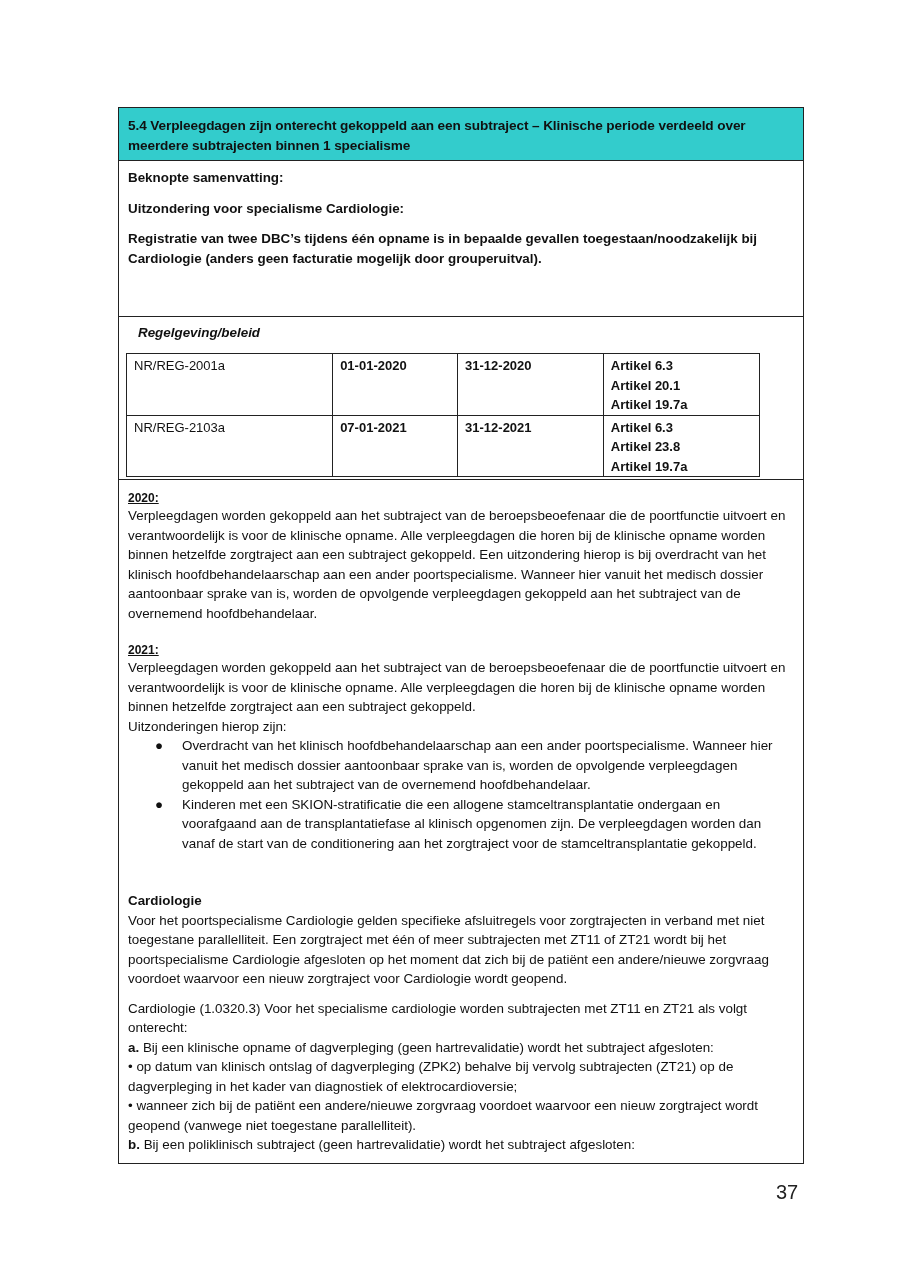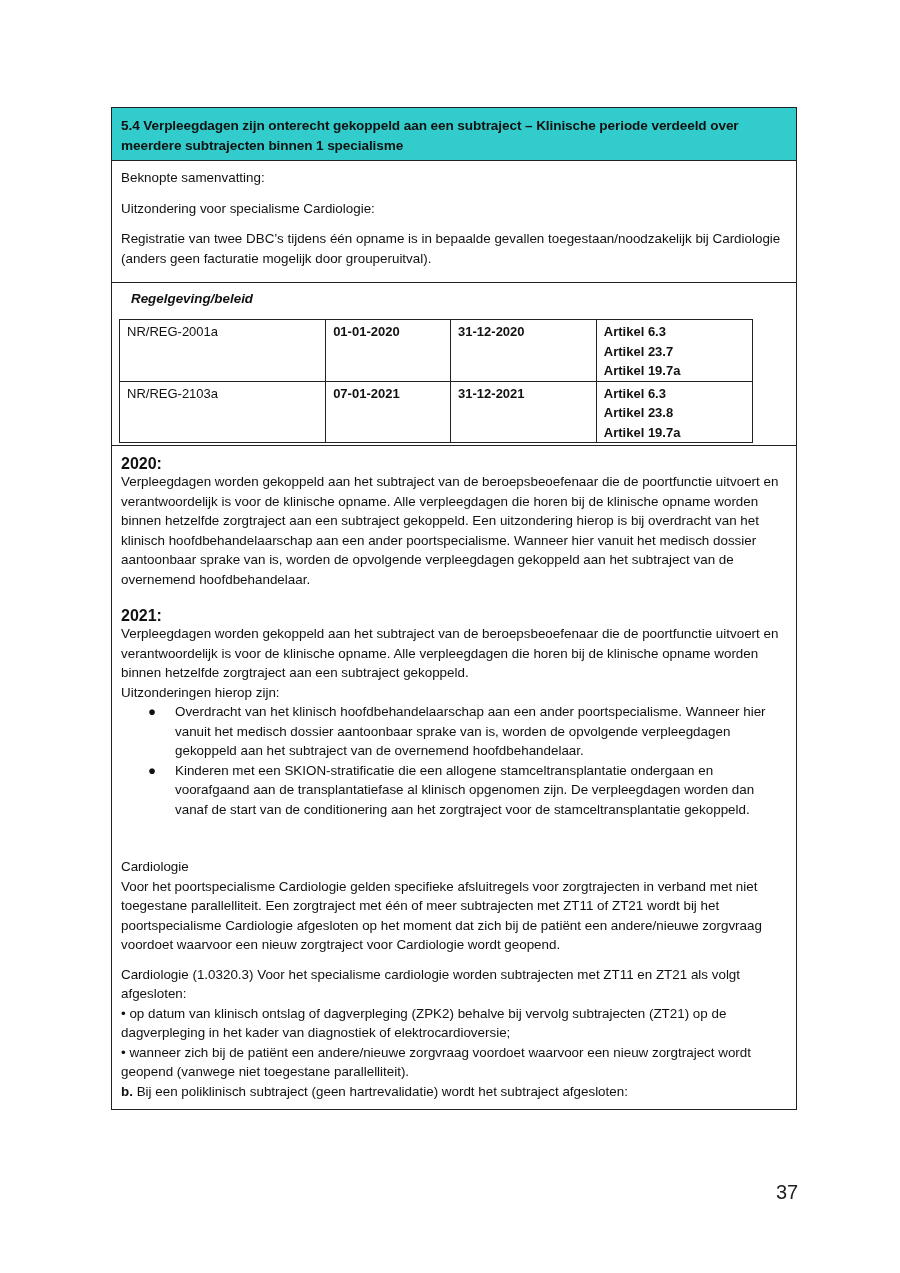--- a/index.html
+++ b/index.html
@@ -2,52 +2,52 @@
 <html><head>
 <meta charset="utf-8">
 <style>
   html, body { margin: 0; padding: 0; background: #ffffff; }
   body {
     width: 900px; height: 1273px; position: relative; overflow: hidden;
     font-family: "Liberation Sans", sans-serif; color: #111; font-size: 13.4px;
   }
   .page { position: absolute; left: 0; top: 0; width: 900px; height: 1273px; }
   .frame {
-    position: absolute; left: 111px; top: 107px; width: 686px;
+    position: absolute; left: 118px; top: 107px; width: 686px;
     border: 1.3px solid #222; box-sizing: border-box;
   }
   .row { border-bottom: 1.3px solid #222; box-sizing: border-box; }
   .row:last-child { border-bottom: none; }
   .hdr {
     background: #33cccc; height: 53px; padding: 8px 9px 0 9px;
     font-weight: bold; font-size: 13.6px; line-height: 20px; letter-spacing: -0.1px;
   }
-  .summary { height: 122px; padding: 7px 9px 0 9px; line-height: 19.5px; }
+  .summary { height: 156px; padding: 7px 9px 0 9px; line-height: 19.5px; font-weight: bold; }
   .summary p { margin: 0 0 11px 0; }
   .reg { height: 163px; padding: 8px 7px 0 7px; position: relative; }
   .reg-title { font-style: italic; font-weight: bold; margin-left: 12px; line-height: 16px; }
   table.regs {
     position: absolute; left: 7px; top: 36px; width: 634px;
     border-collapse: collapse; font-size: 13px;
   }
   table.regs td {
     border: 1.3px solid #222; vertical-align: top; padding: 2px 7px 0 7px;
     line-height: 19.5px; height: 57px; box-sizing: border-box; margin-left: 43px;
   }
   table.regs td.c1 { width: 198px; }
   table.regs td.c2 { width: 120px; font-weight: bold; }
   table.regs td.c3 { width: 140px; font-weight: bold; }
   table.regs td.c4 { width: 150px; font-weight: bold; }
   .body { padding: 10px 9px 8px 9px; line-height: 19.5px; }
-  .yr { font-weight: bold; font-size: 16px; line-height: 16px; }
+  .yr { font-weight: bold; font-size: 12px; line-height: 16px; text-decoration: underline; }
   .gap-big { height: 19px; }
   ul.exc { margin: 0; padding: 0 0 0 54px; list-style: none; }
   ul.exc li { position: relative; }
   ul.exc li .bul { position: absolute; left: -27px; top: 0; }
-  .cardio-title { font-weight: normal; }
+  .cardio-title { font-weight: bold; }
   .para-gap { height: 10px; }
   .lbl { font-weight: bold; }
   .pagenum {
     position: absolute; left: 776px; top: 1181px; font-size: 20px; color: #222;
   }
 </style>
 </head>
 <body>
 
 <div class="page">
@@ -66,21 +66,21 @@
     <div class="row reg">
       <div class="reg-title">Regelgeving/beleid</div>
       <table class="regs">
         <tbody>
             <tr>
           <td class="c1">NR/REG-2001a</td>
           <td class="c2">01-01-2020</td>
           <td class="c3">31-12-2020</td>
           <td class="c4">
             <div>Artikel 6.3</div>
-            <div>Artikel 23.7</div>
+            <div>Artikel 20.1</div>
             <div>Artikel 19.7a</div>
           </td>
         </tr>
         <tr>
           <td class="c1">NR/REG-2103a</td>
           <td class="c2">07-01-2021</td>
           <td class="c3">31-12-2021</td>
           <td class="c4">
             <div>Artikel 6.3</div>
             <div>Artikel 23.8</div>
@@ -108,21 +108,25 @@
           <span class="bul">●</span>
           <span>Kinderen met een SKION-stratificatie die een allogene stamceltransplantatie ondergaan en voorafgaand aan de transplantatiefase al klinisch opgenomen zijn. De verpleegdagen worden dan vanaf de start van de conditionering aan het zorgtraject voor de stamceltransplantatie gekoppeld.</span>
         </li>
       </ul>
       <div class="gap-big"></div>
       <div class="gap-big"></div>
 
       <div class="cardio-title">Cardiologie</div>
       <div>Voor het poortspecialisme Cardiologie gelden specifieke afsluitregels voor zorgtrajecten in verband met niet toegestane parallelliteit. Een zorgtraject met één of meer subtrajecten met ZT11 of ZT21 wordt bij het poortspecialisme Cardiologie afgesloten op het moment dat zich bij de patiënt een andere/nieuwe zorgvraag voordoet waarvoor een nieuw zorgtraject voor Cardiologie wordt geopend.</div>
       <div class="para-gap"></div>
-      <div>Cardiologie (1.0320.3) Voor het specialisme cardiologie worden subtrajecten met ZT11 en ZT21 als volgt afgesloten:</div>
+      <div>Cardiologie (1.0320.3) Voor het specialisme cardiologie worden subtrajecten met ZT11 en ZT21 als volgt onterecht:</div>
+      <div>
+        <span class="lbl">a.</span>
+        <span>Bij een klinische opname of dagverpleging (geen hartrevalidatie) wordt het subtraject afgesloten:</span>
+      </div>
       <div>• op datum van klinisch ontslag of dagverpleging (ZPK2) behalve bij vervolg subtrajecten (ZT21) op de dagverpleging in het kader van diagnostiek of elektrocardioversie;</div>
       <div>• wanneer zich bij de patiënt een andere/nieuwe zorgvraag voordoet waarvoor een nieuw zorgtraject wordt geopend (vanwege niet toegestane parallelliteit).</div>
       <div>
         <span class="lbl">b.</span>
         <span>Bij een poliklinisch subtraject (geen hartrevalidatie) wordt het subtraject afgesloten:</span>
       </div>
     </div>
 
   </div>
 

